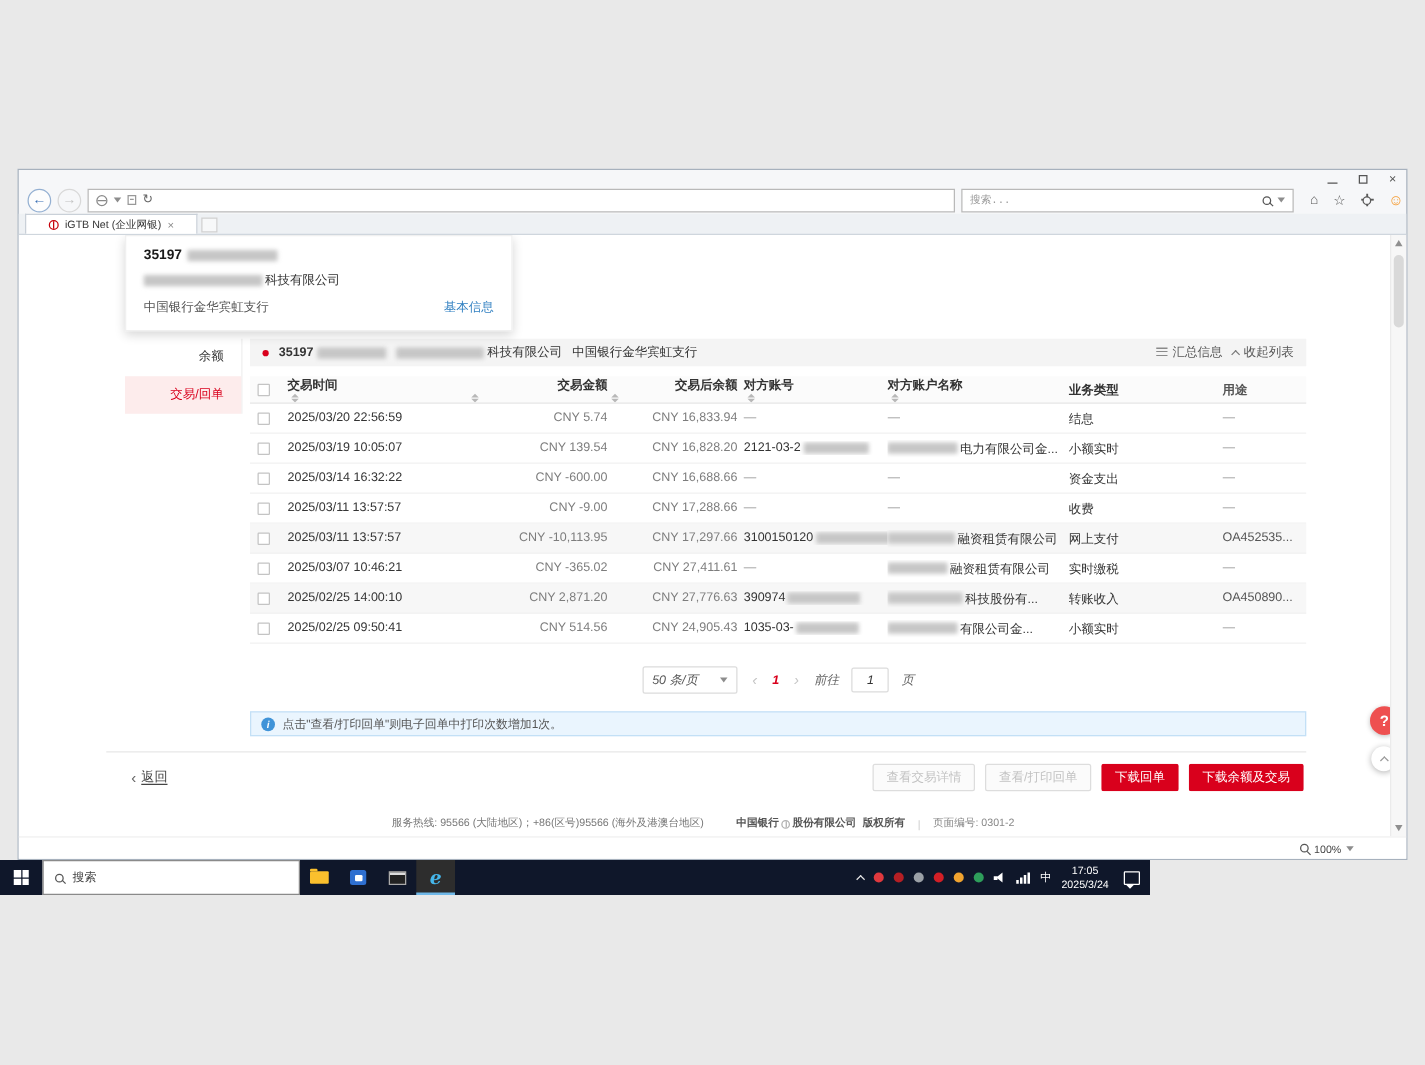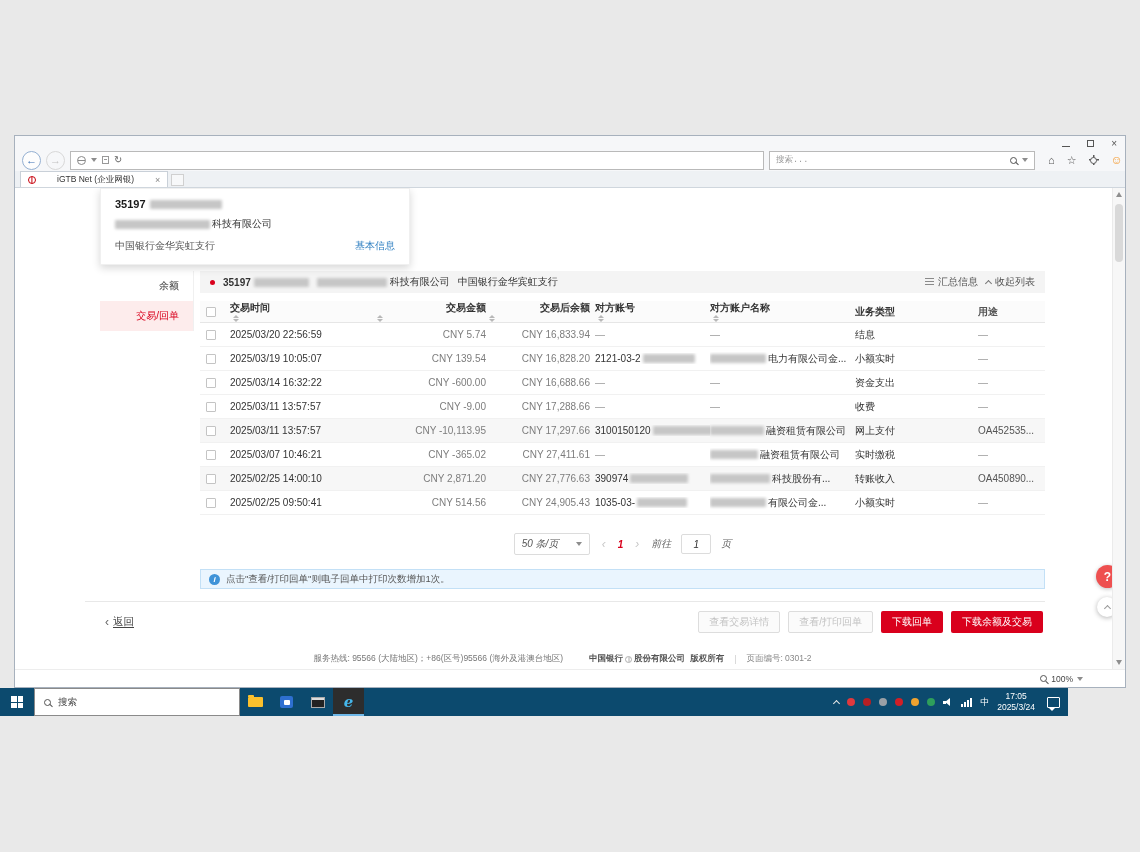--- a/index.html
+++ b/index.html
@@ -33,21 +33,21 @@
   .mag::after{content:"";position:absolute;width:4px;height:1.2px;background:#555;right:-3px;bottom:-2px;transform:rotate(45deg);}
   .tools{display:flex;gap:12px;align-items:center;margin-left:8px;color:#5a5a5a;font-size:11px;}
   .tools>span{cursor:pointer;display:flex;align-items:center;}
   .ic-gear{position:relative;width:10px;height:10px;display:inline-block;}
   .ic-gear::before{content:"";position:absolute;inset:0;
     background:linear-gradient(#5a5a5a,#5a5a5a) 50% 50%/10px 1.5px no-repeat,
                linear-gradient(#5a5a5a,#5a5a5a) 50% 50%/1.5px 10px no-repeat;}
   .ic-gear::after{content:"";position:absolute;inset:1.5px;border:1.5px solid #5a5a5a;border-radius:50%;background:#f6f7f9;}
   .smiley{color:#f59b31;font-size:12px;}
   .tab-row{height:17px;display:flex;align-items:flex-end;padding-left:5px;background:#eef1f4;border-bottom:1px solid #cfd6dd;flex:none;}
-  .tab{height:16px;background:#fff;border:1px solid #c9d0d8;border-bottom:none;display:flex;align-items:center;gap:21px;padding:0 7px;font-size:8.5px;color:#333;min-width:118px;cursor:pointer;}
+  .tab{height:16px;background:#fff;border:1px solid #c9d0d8;border-bottom:none;display:flex;align-items:center;gap:5px;padding:0 18px;font-size:8.5px;color:#333;min-width:118px;cursor:pointer;}
   .boc{width:8px;height:8px;border:1.2px solid #c7000b;border-radius:50%;position:relative;display:inline-block;flex:none;}
   .boc::after{content:"";position:absolute;left:50%;top:0;bottom:0;width:1.2px;background:#c7000b;transform:translateX(-50%);}
   .tab-close{color:#888;font-size:9px;margin-left:auto;cursor:pointer;}
   .newtab{width:13px;height:12px;border:1px solid #d0d0d0;background:#f7f8f9;margin-left:3px;margin-bottom:1px;cursor:pointer;}
 
   
   .content{flex:1;position:relative;background:#fff;overflow:hidden;}
   .blur{display:inline-block;height:9px;border-radius:1px;background:#c6c6c6;filter:blur(1.6px);flex:none;}
   .w55{width:55px;}.w70{width:70px;}.w72{width:72px;}.w95{width:95px;}
 
@@ -128,21 +128,21 @@
   .vscroll{position:absolute;top:0;right:0;bottom:0;width:13px;background:#f7f7f7;border-left:1px solid #ebebeb;
     display:flex;flex-direction:column;align-items:center;justify-content:space-between;padding:4px 0;z-index:7;}
   .tri-up{width:0;height:0;border-left:3.5px solid transparent;border-right:3.5px solid transparent;border-bottom:5px solid #8f8f8f;}
   .tri-dn{width:0;height:0;border-left:3.5px solid transparent;border-right:3.5px solid transparent;border-top:5px solid #8f8f8f;}
   .thumb{position:absolute;top:16px;left:2px;width:8px;height:58px;background:#d9d9d9;border-radius:4px;cursor:grab;}
 
   .statusbar{height:18px;flex:none;background:#fff;border-top:1px solid #ededed;display:flex;justify-content:flex-end;align-items:center;gap:4px;padding-right:42px;font-size:8.5px;color:#444;}
   .zoom{display:flex;align-items:center;gap:4px;cursor:pointer;}
 
   
-  .taskbar{position:absolute;left:0;top:688px;width:1068px;height:28px;background:#0c4a6e;display:flex;align-items:stretch;z-index:10;}
+  .taskbar{position:absolute;left:0;top:688px;width:920px;height:28px;background:#0f172a;display:flex;align-items:stretch;z-index:10;}
   .tb-start{width:34px;display:flex;align-items:center;justify-content:center;cursor:pointer;}
   .win-logo{display:grid;grid-template-columns:5.5px 5.5px;grid-template-rows:5.5px 5.5px;gap:1px;}
   .win-logo i{background:#fff;display:block;}
   .tb-search{width:206px;background:#fff;border:1px solid #8a8a8a;display:flex;align-items:center;gap:7px;padding:0 9px;font-size:9.5px;color:#444;cursor:text;}
   .tb-app{width:31px;display:flex;align-items:center;justify-content:center;cursor:pointer;}
   .tb-app.active{background:#2d2d2d;box-shadow:inset 0 -2px 0 #6fb8e8;}
   .ic-folder{width:15px;height:10px;background:#fbc02d;border-radius:1px;position:relative;display:inline-block;}
   .ic-folder::before{content:"";position:absolute;top:-2.5px;left:0;width:6px;height:2.5px;background:#fbc02d;border-radius:1px 1px 0 0;}
   .ic-blueapp{width:13px;height:12px;background:#2e6fd0;border-radius:2px;position:relative;display:inline-block;}
   .ic-blueapp::after{content:"";position:absolute;inset:3.5px;background:#fff;border-radius:1px;}

